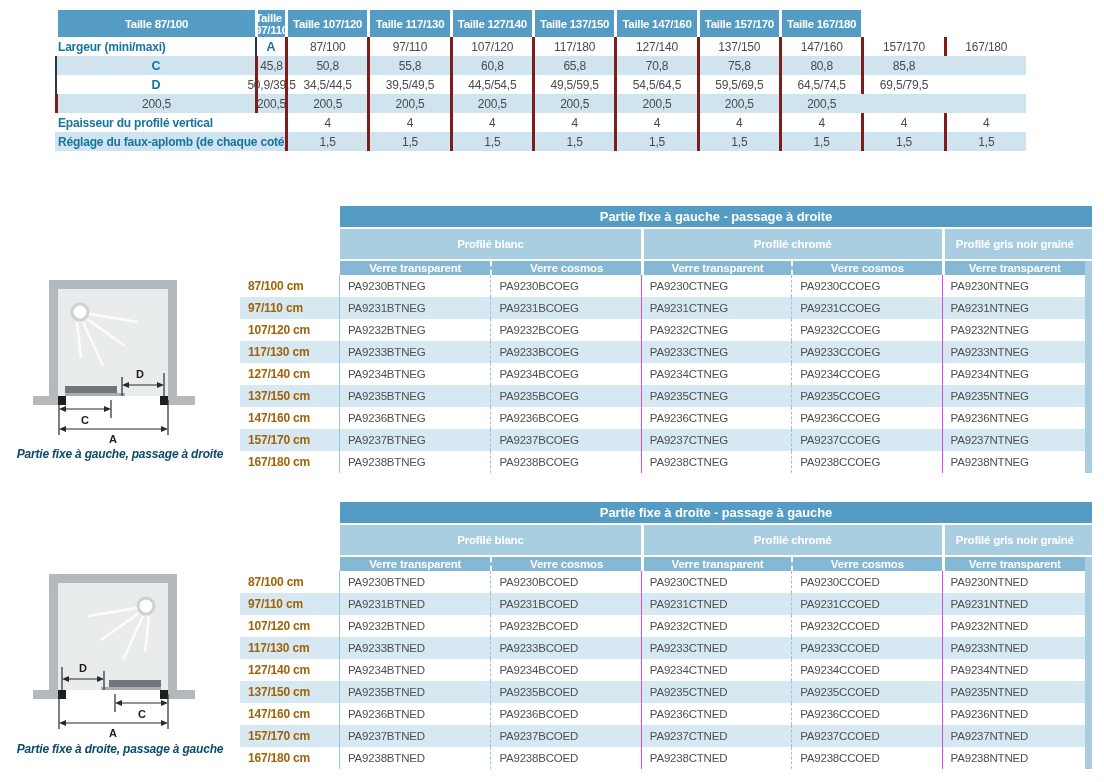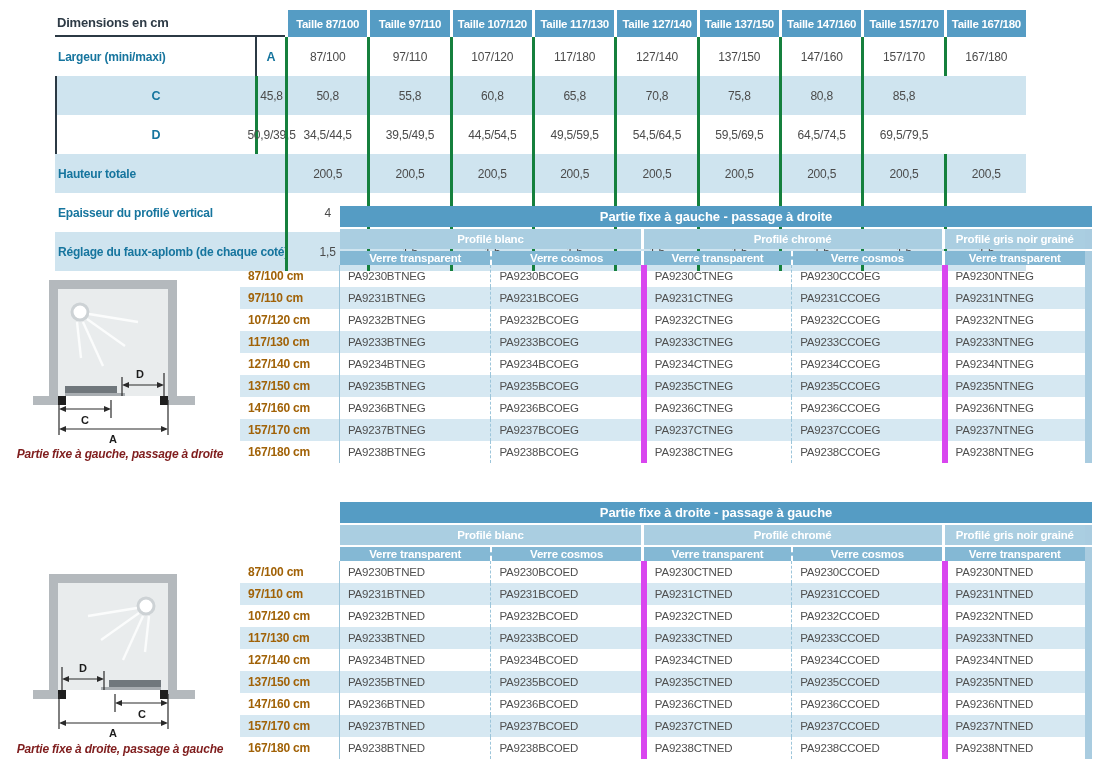--- a/index.html
+++ b/index.html
@@ -2,74 +2,73 @@
 <html><head>
 <meta charset="utf-8">
 <style>
   html,body{margin:0;padding:0;}
   body{
     width:1104px;height:782px;position:relative;background:#fff;
     font-family:"Liberation Sans", sans-serif;overflow:hidden;
   }
   
   .dim-table{position:absolute;left:55px;top:10px;width:971px;}
-  .dim-row{display:grid;grid-template-columns:200px 30px repeat(9,1fr);height:39px;}
+  .dim-row{display:grid;grid-template-columns:200px 30px repeat(9,1fr);height:19px;}
   .dim-head{height:27px;}
   .dim-title{grid-column:1/3;display:flex;align-items:center;border-bottom:2px solid #2b3944;
     font-size:13px;font-weight:700;color:#2e3b46;padding-left:2px;letter-spacing:-0.2px;}
   .taille-cell{background:#559cc4;color:#fff;font-weight:700;font-size:11.5px;letter-spacing:-0.3px;
     display:flex;align-items:center;justify-content:center;border-left:3px solid #fff;}
   .dim-label{display:flex;align-items:center;font-size:12px;font-weight:700;color:#16759e;
     padding-left:3px;letter-spacing:-0.2px;white-space:nowrap;}
   .dim-label .note{font-size:12px;margin-left:3px;}
   .dim-label.span2{grid-column:1/3;}
   .dim-letter{display:flex;align-items:center;justify-content:center;font-size:12.5px;font-weight:700;
     color:#16759e;border-left:2px solid #2b3944;}
   .dim-val{display:flex;align-items:center;justify-content:center;font-size:12px;color:#4b4b4b;
-    border-left:3px solid #15803d;letter-spacing:-0.2px;}
+    border-left:3px solid #7f1d1d;letter-spacing:-0.2px;}
   .dim-row.stripe{background:#cfe4ef;}
   
   .ptable{position:absolute;left:240px;width:852px;}
   .pt1{top:206px;} .pt2{top:502px;}
   .ptable-title{margin-left:100px;height:21px;margin-bottom:2px;background:#559cc4;color:#fff;
     font-weight:700;font-size:13px;display:flex;align-items:center;justify-content:center;letter-spacing:-0.1px;}
   .prow{display:grid;grid-template-columns:100px repeat(5,1fr);}
-  .group-row{height:20px;margin-bottom:2px;}
+  .group-row{height:30px;margin-bottom:2px;}
   .group-cell{background:#aacee1;color:#fff;font-weight:700;font-size:11.5px;letter-spacing:-0.2px;
     display:flex;align-items:center;justify-content:center;}
   .group-cell.span2{grid-column:span 2;}
   .glass-row{height:14px;}
   .glass-cell{background:#84b8d4;color:#fff;font-weight:700;font-size:11.5px;letter-spacing:-0.2px;
     display:flex;align-items:center;justify-content:center;}
   .sep-solid{border-left:3px solid #fff;}
   .sep-dash{border-left:2px dashed #fff;}
   .rstrip{border-right:7px solid #a9cce0;}
   .data-row{height:22px;}
   .data-row.stripe{background:#d6e8f2;}
   .size-cell{display:flex;align-items:center;font-size:12px;font-weight:700;color:#a16207;
     padding-left:8px;border-right:1px solid #9cc5da;letter-spacing:-0.2px;}
   .code-cell{display:flex;align-items:center;font-size:11.5px;color:#4f4f4f;padding-left:8px;letter-spacing:-0.2px;}
   .csep-dash{border-left:1px dashed #9cc5da;}
-  .csep-solid{border-left:6px solid #d946ef;}
+  .csep-solid{border-left:1px solid #d946ef;}
   
   .diag{position:absolute;left:25px;}
   .d1{top:278px;} .d2{top:572px;}
   .diag-caption{position:absolute;left:0;width:240px;text-align:center;font-size:12px;font-weight:700;
-    font-style:italic;color:#7f1d1d;letter-spacing:-0.2px;}
+    font-style:italic;color:#0c4a6e;letter-spacing:-0.2px;}
   .cap1{top:447px;} .cap2{top:742px;}
   .dimtext{font-family:"Liberation Sans",sans-serif;font-size:11px;font-weight:700;fill:#1c1c1c;}
 </style>
 </head>
 <body>
 
 <div>
 
   <div class="dim-table">
     <div class="dim-row dim-head">
-      <div class="dim-title">Dimensions en cm</div>
     <div class="taille-cell">Taille 87/100</div>
         <div class="taille-cell">Taille 97/110</div>
         <div class="taille-cell">Taille 107/120</div>
         <div class="taille-cell">Taille 117/130</div>
         <div class="taille-cell">Taille 127/140</div>
         <div class="taille-cell">Taille 137/150</div>
         <div class="taille-cell">Taille 147/160</div>
         <div class="taille-cell">Taille 157/170</div>
         <div class="taille-cell">Taille 167/180</div>
       </div>
@@ -105,21 +104,20 @@
           <div class="dim-val">34,5/44,5</div>
           <div class="dim-val">39,5/49,5</div>
           <div class="dim-val">44,5/54,5</div>
           <div class="dim-val">49,5/59,5</div>
           <div class="dim-val">54,5/64,5</div>
           <div class="dim-val">59,5/69,5</div>
           <div class="dim-val">64,5/74,5</div>
           <div class="dim-val">69,5/79,5</div>
         </div>
         <div class="dim-row stripe">
-          <div class="dim-label span2">Hauteur totale</div>
           <div class="dim-val">200,5</div>
           <div class="dim-val">200,5</div>
           <div class="dim-val">200,5</div>
           <div class="dim-val">200,5</div>
           <div class="dim-val">200,5</div>
           <div class="dim-val">200,5</div>
           <div class="dim-val">200,5</div>
           <div class="dim-val">200,5</div>
           <div class="dim-val">200,5</div>
         </div>

